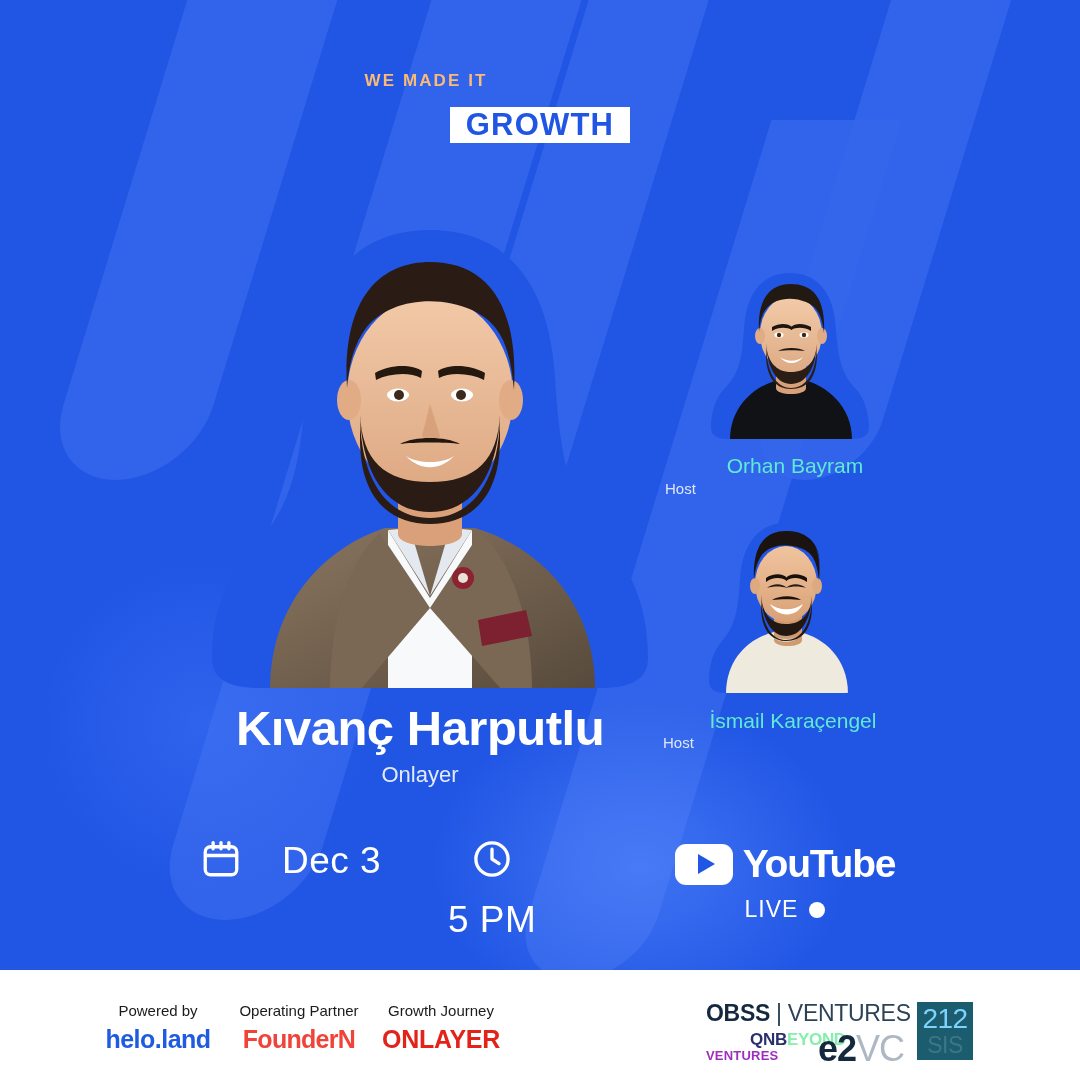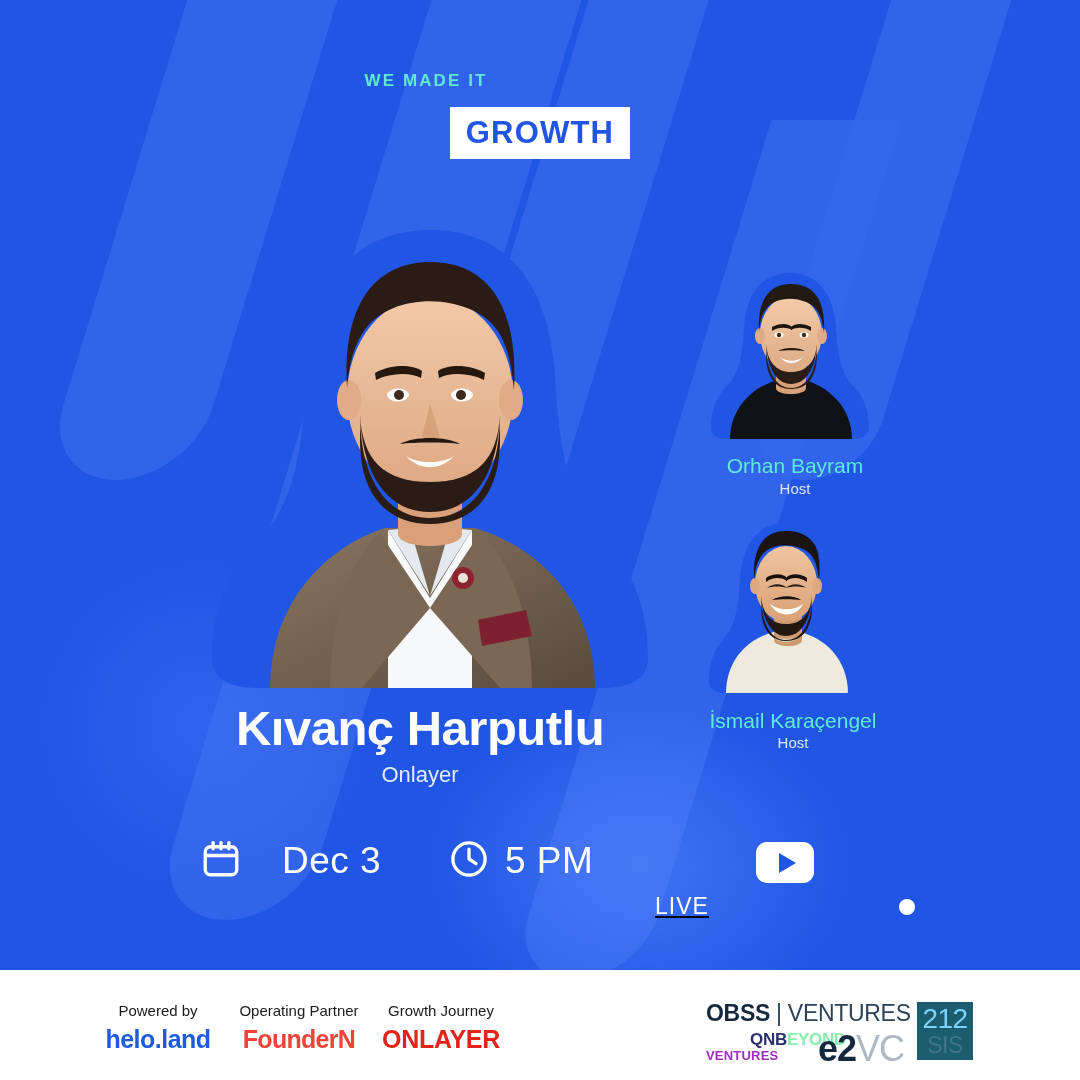--- a/index.html
+++ b/index.html
@@ -80,29 +80,29 @@
     width: 330px; height: 330px;
     background: radial-gradient(ellipse at center, rgba(70,120,250,.40) 0%, rgba(33,86,229,0) 70%);
   }
 
   
   .eyebrow {
     position: absolute;
     left: 0; top: 71px;
     width: 852px;
     text-align: center;
-    color: #5eead4;
+    color: #fdba74;
     font-size: 17px;
     font-weight: bold;
     letter-spacing: 2.1px;
   }
   .growth-box {
     position: absolute;
     left: 450px; top: 107px;
-    width: 180px; height: 52px;
+    width: 180px; height: 36px;
     background: #ffffff;
     display: flex;
     align-items: center;
     justify-content: center;
   }
   .growth-box span {
     color: #2156E5;
     font-size: 31px;
     font-weight: bold;
     letter-spacing: 1.2px;
@@ -142,21 +142,21 @@
   .host-name {
     position: absolute;
     width: 260px;
     text-align: center;
     color: #5eead4;
     font-size: 21px;
   }
   .host-role {
     position: absolute;
     width: 260px;
-    text-align: center;
+    text-align: left;
     color: #DDE6FB;
     font-size: 15px;
   }
 
   .host-1 { left: 710px; top: 272px; }
   .host-1 .host-name { left: -45px; top: 182px; }
   .host-1 .host-role { left: -45px; top: 208px; }
 
   .host-2 { left: 708px; top: 522px; }
   .host-2 .host-name { left: -45px; top: 187px; }
@@ -169,21 +169,21 @@
     align-items: center;
     gap: 15px;
     color: #ffffff;
   }
   .meta-item .meta-text {
     font-size: 37px;
     font-weight: 500;
     letter-spacing: .5px;
   }
   .meta-date { left: 200px; top: 838px; gap: 40px; }
-  .meta-time { left: 448px; top: 838px; }
+  .meta-time { left: 448px; top: 838px; flex-direction: column; }
 
   
   .yt-block {
     position: absolute;
     left: 655px; top: 842px;
     width: 260px;
   }
   .yt-logo {
     display: flex;
     align-items: center;
@@ -208,23 +208,22 @@
   .yt-word {
     color: #ffffff;
     font-size: 39px;
     font-weight: bold;
     letter-spacing: -1.2px;
   }
   .yt-live {
     margin-top: 10px;
     display: flex;
     align-items: center;
-    justify-content: space-between;
+    justify-content: center;
     gap: 11px;
-    text-decoration: underline;
   }
   .yt-live .live-text {
     color: #ffffff;
     font-size: 23px;
     font-weight: 500;
     letter-spacing: 1px;
   }
   .yt-live .live-dot {
     width: 16px; height: 16px;
     border-radius: 50%;
@@ -509,20 +508,21 @@
       </svg>
     </span>
     <span class="meta-text">5 PM</span>
   </div>
 
   <div class="yt-block">
     <div class="yt-logo">
       <span class="yt-mark">
         <span class="tri"></span>
       </span>
+      <span class="yt-word">YouTube</span>
     </div>
     <div class="yt-live">
       <span class="live-text">LIVE</span>
       <span class="live-dot"></span>
     </div>
   </div>
 
   <div class="footer"></div>
 
   <div class="sponsor sp-1">

